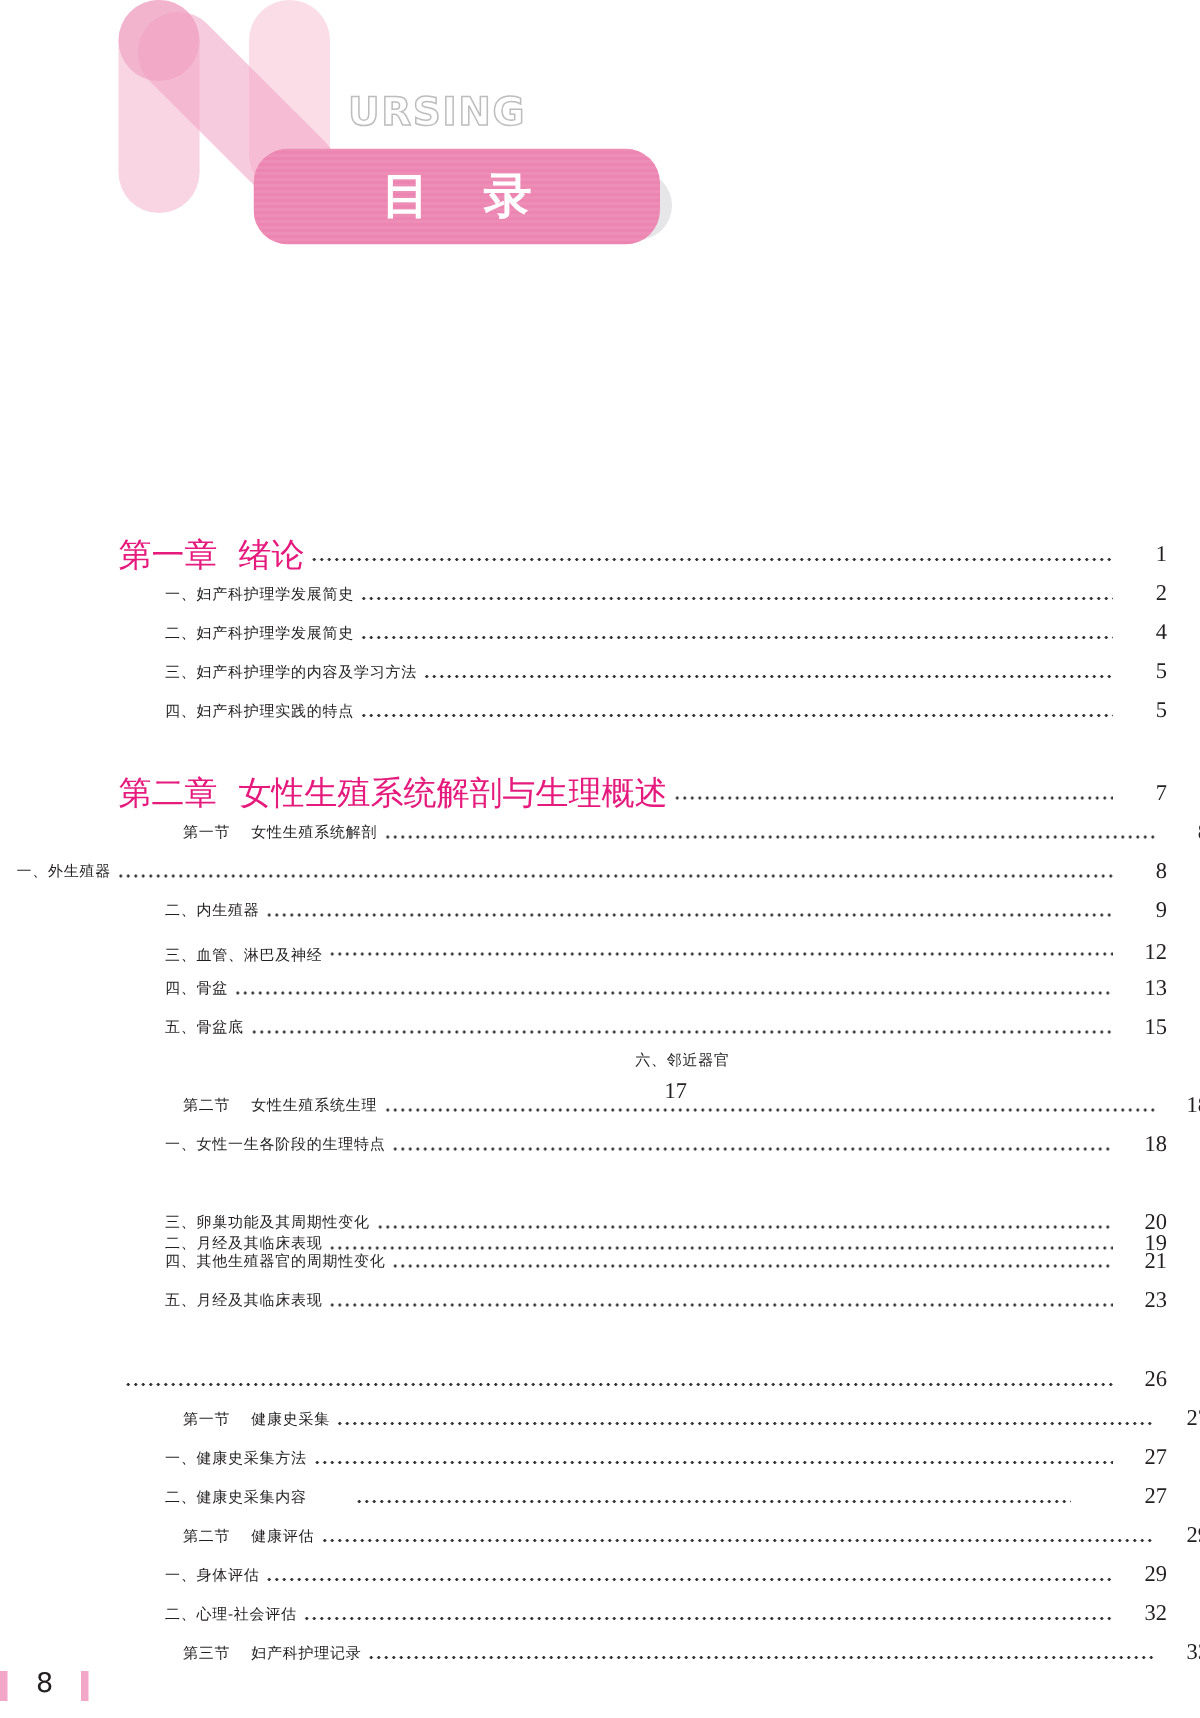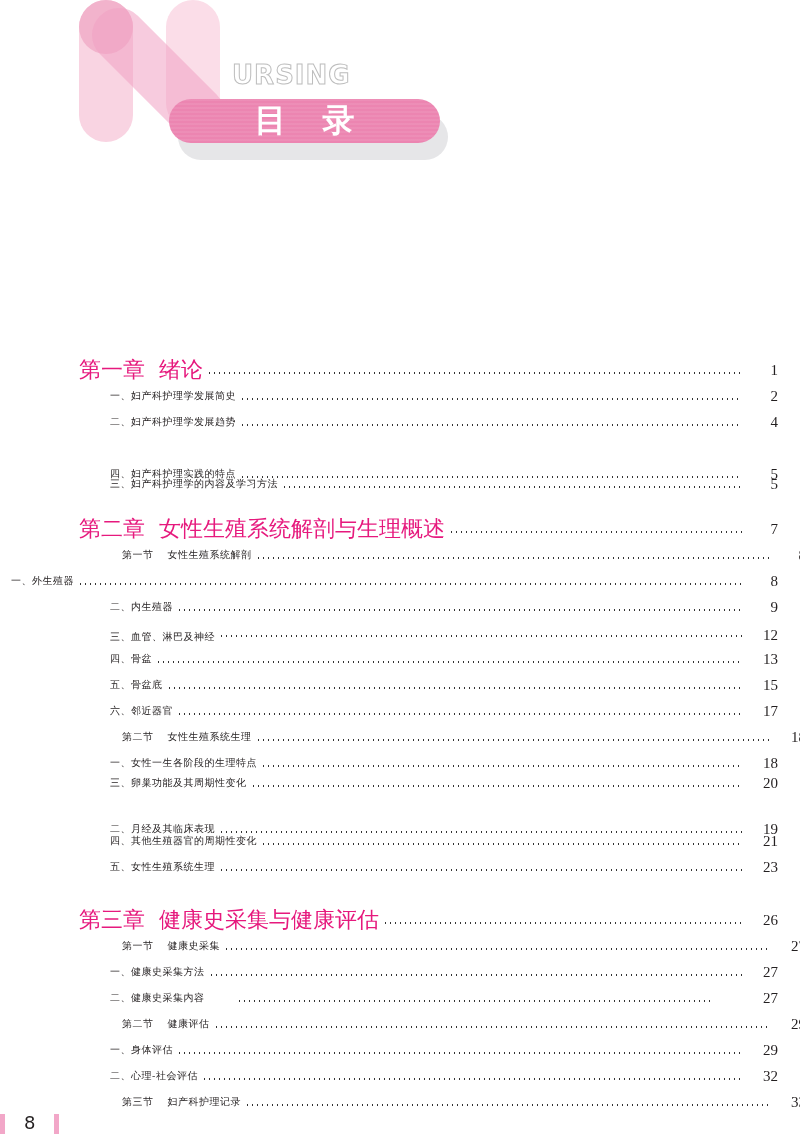--- a/index.html
+++ b/index.html
@@ -27,21 +27,21 @@
       font-family: "DejaVu Sans", "Liberation Sans", sans-serif;
       font-size: 26px; font-weight: bold; letter-spacing: 1px;
       color: #ffffff;
       -webkit-text-stroke: 1px #bdbdbd;
     }
     .title-shadow {
       position: absolute; left: 178px; top: 114px; width: 270px; height: 46px;
       border-radius: 23px; background: #e6e6e8;
     }
     .title-pill {
-      position: absolute; left: 169px; top: 99px; width: 271px; height: 44px;
+      position: absolute; left: 169px; top: 99px; width: 271px; height: 64px;
       border-radius: 23px; background: #ec85b1;
       background-image: repeating-linear-gradient(180deg, rgba(255,255,255,0.07) 0 2px, rgba(0,0,0,0) 2px 4px);
       display: flex; align-items: center; justify-content: center;
     }
     .title-text {
       font-family: "DejaVu Sans", "Liberation Sans", sans-serif;
       color: #ffffff; font-size: 32px; font-weight: bold; letter-spacing: 36px;
       margin-left: 36px;
     }
     
@@ -98,25 +98,25 @@
       <span class="lbl"><span>第一章</span><span class="gap">绪论</span></span>
       <span class="dots"></span>
       <span class="pg">1</span>
     </div>
     <div class="row item" style="top: 385px;">
       <span class="lbl">一、妇产科护理学发展简史</span>
       <span class="dots"></span>
       <span class="pg">2</span>
     </div>
     <div class="row item" style="top: 411px;">
-      <span class="lbl">二、妇产科护理学发展趋势</span>
+      <span class="lbl">二、妇产科护理学发展简史</span>
       <span class="dots"></span>
       <span class="pg">4</span>
     </div>
-    <div class="row item" style="top: 437px; margin-top: 36px;">
+    <div class="row item" style="top: 437px;">
       <span class="lbl">三、妇产科护理学的内容及学习方法</span>
       <span class="dots"></span>
       <span class="pg">5</span>
     </div>
     <div class="row item" style="top: 463px;">
       <span class="lbl">四、妇产科护理实践的特点</span>
       <span class="dots"></span>
       <span class="pg">5</span>
     </div>
     <div class="row chapter" style="top: 518px; justify-content: space-between;">
@@ -147,57 +147,56 @@
     <div class="row item" style="top: 648px;">
       <span class="lbl">四、骨盆</span>
       <span class="dots"></span>
       <span class="pg">13</span>
     </div>
     <div class="row item" style="top: 674px;">
       <span class="lbl">五、骨盆底</span>
       <span class="dots"></span>
       <span class="pg">15</span>
     </div>
-    <div class="row item" style="top: 700px;">
+    <div class="row item" style="top: 700px; flex-direction: column;">
       <span class="lbl">六、邻近器官</span>
       <span class="dots"></span>
       <span class="pg">17</span>
     </div>
     <div class="row section" style="top: 726px;">
       <span class="lbl"><span>第二节</span><span class="gap">女性生殖系统生理</span></span>
       <span class="dots"></span>
       <span class="pg">18</span>
     </div>
     <div class="row item" style="top: 752px;">
       <span class="lbl">一、女性一生各阶段的生理特点</span>
       <span class="dots"></span>
       <span class="pg">18</span>
     </div>
     <div class="row item" style="top: 778px; margin-top: 40px;">
       <span class="lbl">二、月经及其临床表现</span>
       <span class="dots"></span>
       <span class="pg">19</span>
     </div>
-    <div class="row item" style="top: 772px;">
+    <div class="row item" style="top: 804px;">
       <span class="lbl">三、卵巢功能及其周期性变化</span>
       <span class="dots"></span>
       <span class="pg">20</span>
     </div>
     <div class="row item" style="top: 830px;">
       <span class="lbl">四、其他生殖器官的周期性变化</span>
       <span class="dots"></span>
       <span class="pg">21</span>
     </div>
     <div class="row item" style="top: 856px;">
-      <span class="lbl">五、女性生殖系统生理</span>
+      <span class="lbl">五、月经及其临床表现</span>
       <span class="dots"></span>
       <span class="pg">23</span>
     </div>
     <div class="row chapter" style="top: 909px;">
-      <span class="lbl"><span>第三章</span><span class="gap">健康史采集与健康评估</span></span>
       <span class="dots"></span>
       <span class="pg">26</span>
     </div>
     <div class="row section" style="top: 935px;">
       <span class="lbl"><span>第一节</span><span class="gap">健康史采集</span></span>
       <span class="dots"></span>
       <span class="pg">27</span>
     </div>
     <div class="row item" style="top: 961px;">
       <span class="lbl">一、健康史采集方法</span>

